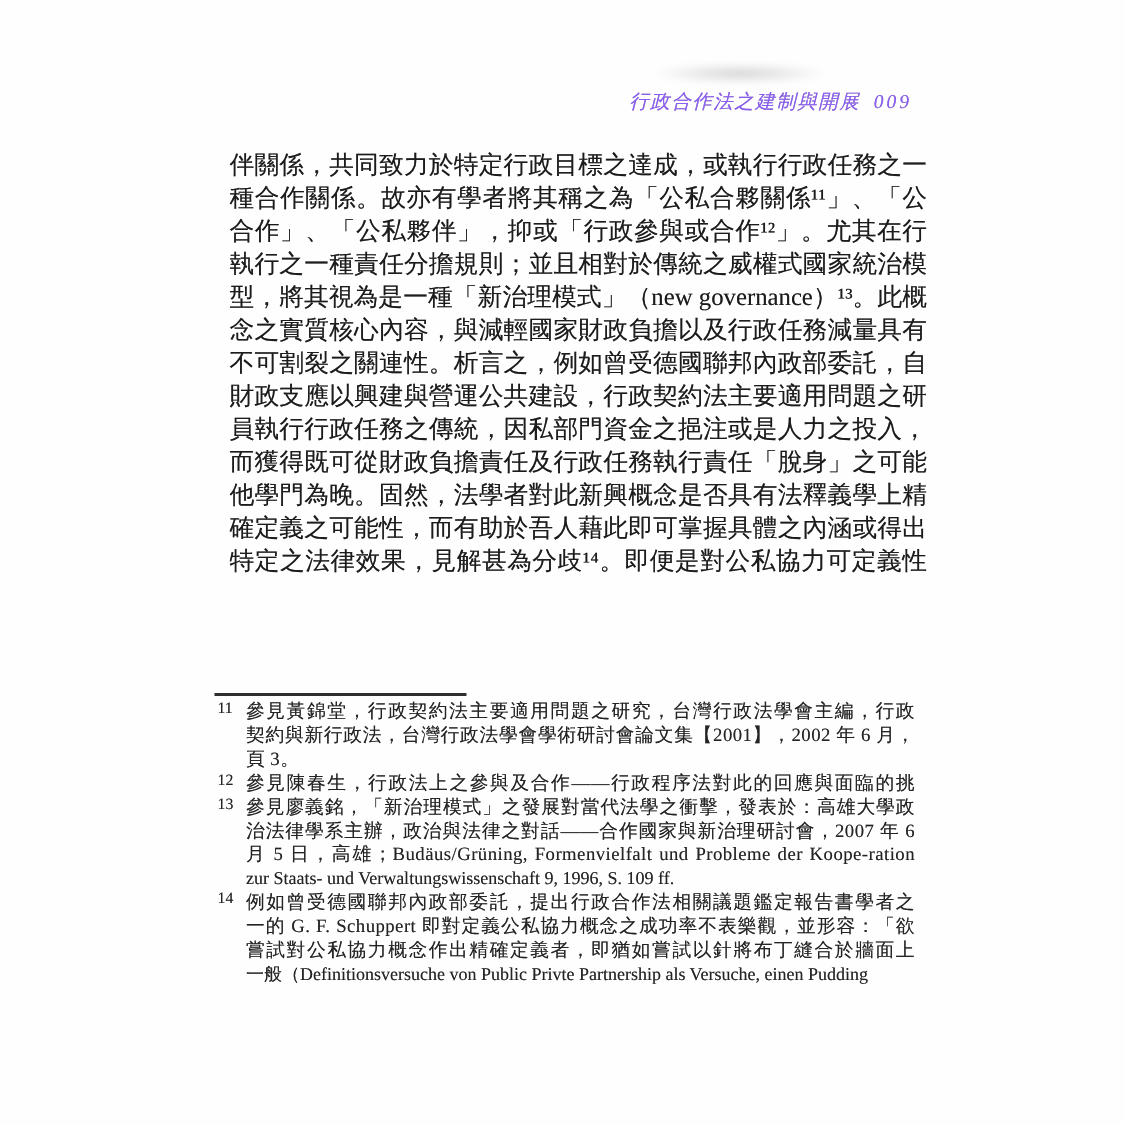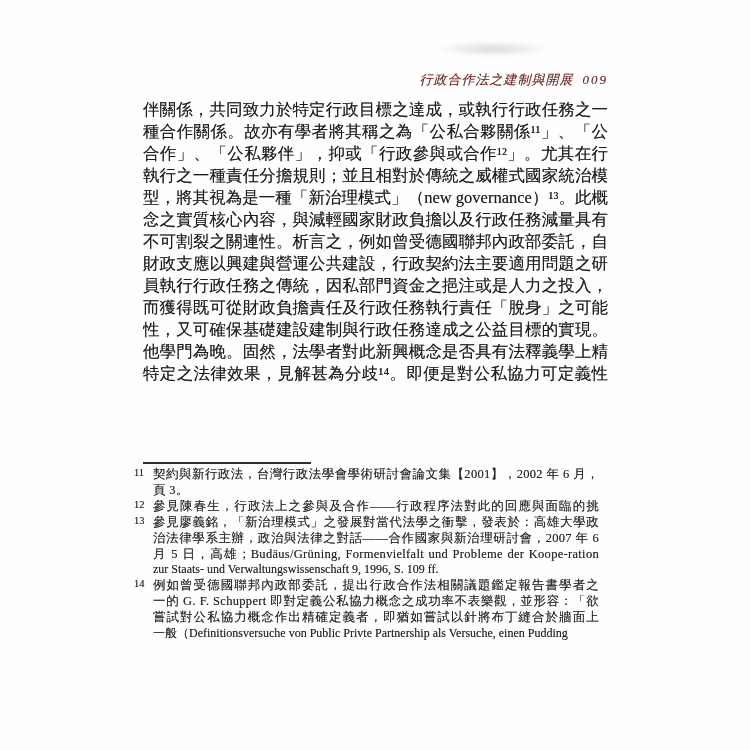--- a/index.html
+++ b/index.html
@@ -11,45 +11,45 @@
   .page{position:relative;width:750px;height:750px;background:#fefefe;overflow:hidden;}
 
   
   .smudge{
     position:absolute;left:436px;top:42px;width:115px;height:14px;
     background:radial-gradient(ellipse at center, rgba(150,150,150,0.38), rgba(255,255,255,0) 72%);
     filter:blur(2px);
   }
 
   .running-head{
-    position:absolute;left:143px;top:71px;width:465px;
+    position:absolute;left:143px;top:59px;width:465px;
     text-align:right;font-size:13px;line-height:17px;
-    color:#7f1d1d;font-style:italic;letter-spacing:1px;
+    color:#8b5cf6;font-style:italic;letter-spacing:1px;
     text-shadow:0 0 .4px rgba(70,70,70,.5);
   }
   .running-head .pn{margin-left:9px;letter-spacing:2px;}
 
   .body-text{
-    position:absolute;left:143px;top:99px;width:465px;
+    position:absolute;left:153px;top:99px;width:465px;
     font-size:16.5px;line-height:22px;color:#1c1c1c;
     text-shadow:0 0 .35px rgba(25,25,25,.55);
   }
   .line{
     height:22px;overflow:hidden;
     text-align:justify;text-align-last:justify;
   }
   .para-indent{text-indent:33px;}
 
   .fn-sep{
     position:absolute;left:143px;top:462px;width:168px;height:2px;
     background:#2e2e2e;
   }
 
   .footnotes{
-    position:absolute;left:134px;top:467px;width:465px;color:#242424;
+    position:absolute;left:145px;top:467px;width:465px;color:#242424;
     text-shadow:0 0 .3px rgba(30,30,30,.5);
   }
   .footnote{position:relative;padding-left:19px;}
   .fn-num{
     position:absolute;left:0;top:-1px;
     font-size:10.5px;line-height:14px;color:#242424;
   }
   .fn-line{
     font-size:12.5px;line-height:15.9px;letter-spacing:.3px;
     text-align:justify;text-align-last:justify;
@@ -72,31 +72,32 @@
     <div class="line">伴關係，共同致力於特定行政目標之達成，或執行行政任務之一</div>
     <div class="line">種合作關係。故亦有學者將其稱之為「公私合夥關係¹¹」、「公私</div>
     <div class="line">合作」、「公私夥伴」，抑或「行政參與或合作¹²」。尤其在行政學</div>
     <div class="line">執行之一種責任分擔規則；並且相對於傳統之威權式國家統治模</div>
     <div class="line">型，將其視為是一種「新治理模式」（new governance）¹³。此概</div>
     <div class="line">念之實質核心內容，與減輕國家財政負擔以及行政任務減量具有</div>
     <div class="line">不可割裂之關連性。析言之，例如曾受德國聯邦內政部委託，自為</div>
     <div class="line">財政支應以興建與營運公共建設，行政契約法主要適用問題之研究</div>
     <div class="line">員執行行政任務之傳統，因私部門資金之挹注或是人力之投入，</div>
     <div class="line">而獲得既可從財政負擔責任及行政任務執行責任「脫身」之可能</div>
-    <div class="line">性，又可確保基礎建設建制與行政任務達成之公益目標的實現。</div>
     <div class="line">他學門為晚。固然，法學者對此新興概念是否具有法釋義學上精</div>
+    <div class="line">確定義之可能性，而有助於吾人藉此即可掌握具體之內涵或得出</div>
     <div class="line">特定之法律效果，見解甚為分歧¹⁴。即便是對公私協力可定義性</div>
   </div>
 
   <div class="fn-sep"></div>
 
   <div class="footnotes">
 
     <div class="footnote">
       <span class="fn-num">11</span>
+      <div class="fn-line">參見黃錦堂，行政契約法主要適用問題之研究，台灣行政法學會主編，行政</div>
       <div class="fn-line">契約與新行政法，台灣行政法學會學術研討會論文集【2001】，2002 年 6 月，</div>
       <div class="fn-line end">頁 3。</div>
     </div>
 
     <div class="footnote">
       <span class="fn-num">12</span>
       <div class="fn-line">參見陳春生，行政法上之參與及合作——行政程序法對此的回應與面臨的挑</div>
     </div>
 
     <div class="footnote">

